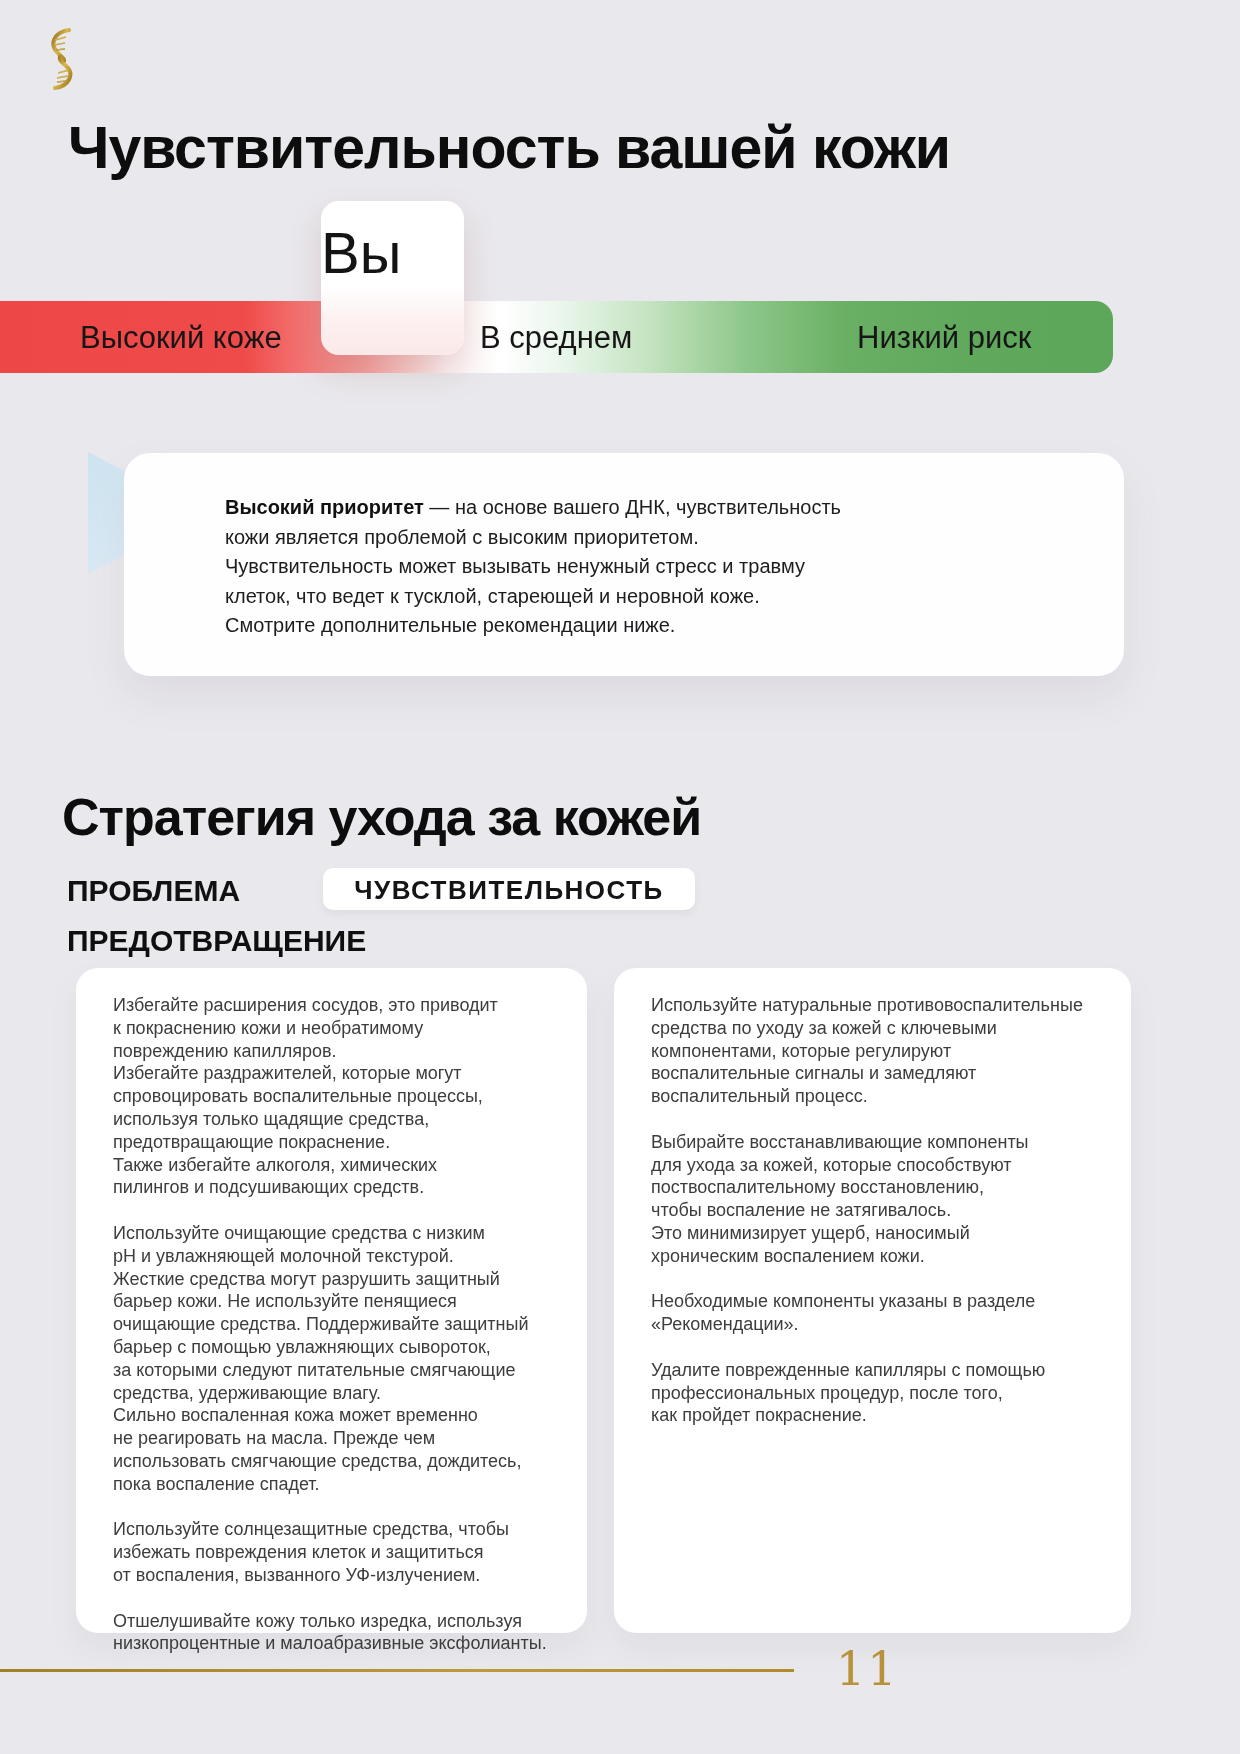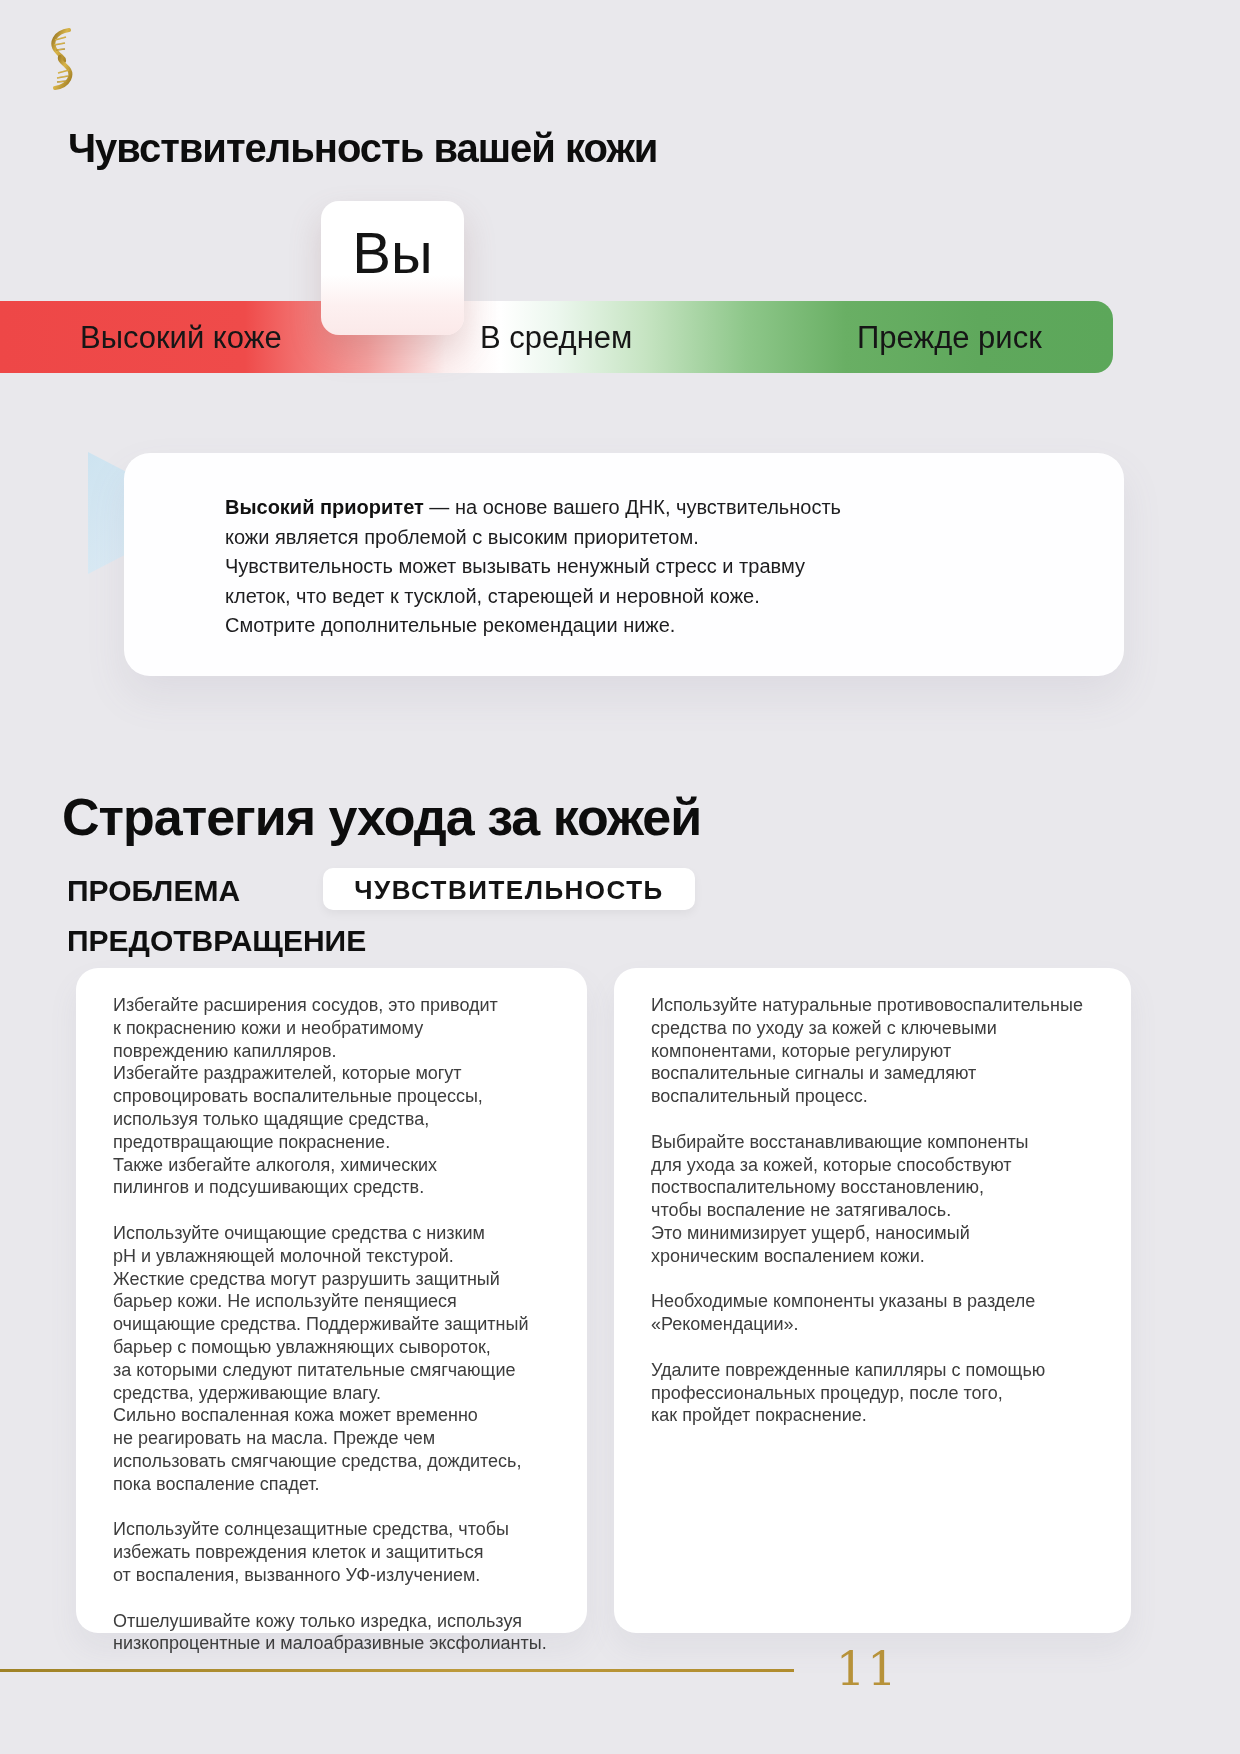--- a/index.html
+++ b/index.html
@@ -11,45 +11,45 @@
     position:relative;
     width:1240px;height:1754px;
     margin:0 auto;
     background:#e9e8ec;
     overflow:hidden;
   }
   
   .logo{position:absolute;left:45px;top:28px;width:34px;height:62px;}
   .page-title{
     position:absolute;left:68px;top:116px;
-    font-size:40px;line-height:64px;font-weight:800;
+    font-size:59px;line-height:64px;font-weight:800;
     letter-spacing:-1px;color:#0d0d0d;white-space:pre;
   }
   
   .risk-bar{
     position:absolute;left:0;top:301px;width:1113px;height:72px;
     border-radius:0 18px 18px 0;
     background:linear-gradient(90deg,
       #ee4747 0%, #ef4b4a 22%, #f6a09e 33%, #fdf0f0 40%,
       #ffffff 45%, #ecf7ee 50%, #c6e4c2 58%, #8ec78a 67%,
       #69af64 76%, #5fa85c 88%, #5ca75a 100%);
   }
   .risk-label{
     position:absolute;top:0;height:72px;line-height:74px;
     font-size:31px;color:#161616;white-space:pre;
   }
   .risk-label.high{left:80px;}
   .risk-label.avg{left:480px;}
   .risk-label.low{left:857px;}
   .you-marker{
-    position:absolute;left:321px;top:201px;width:143px;height:134px;
+    position:absolute;left:321px;top:201px;width:143px;height:154px;
     border-radius:18px;
     background:linear-gradient(180deg,#ffffff 0%,#ffffff 55%,#fdf0f0 78%,#fbe9e9 100%);
     box-shadow:0 16px 32px rgba(150,100,100,0.22);
-    text-align:center;
+    text-align:left;
   }
   .you-marker span{
     display:inline-block;margin-top:18px;
     font-size:58px;font-weight:400;color:#141414;
   }
   
   .callout-arrow{position:absolute;left:88px;top:452px;width:118px;height:122px;}
   .callout-box{
     position:absolute;left:124px;top:453px;width:1000px;height:223px;
     background:#fefeff;border-radius:26px;
@@ -131,21 +131,21 @@
       <line x1="12" y1="50" x2="23" y2="48"></line>
       <line x1="12" y1="54" x2="22" y2="53"></line>
     </g>
   </svg>
 
   <div class="page-title">Чувствительность вашей кожи</div>
 
   <div class="risk-bar">
     <span class="risk-label high">Высокий коже</span>
     <span class="risk-label avg">В среднем</span>
-    <span class="risk-label low">Прежде риск</span>
+    <span class="risk-label low">Низкий риск</span>
   </div>
   <div class="you-marker">
     <span>Вы</span>
   </div>
 
   <svg class="callout-arrow" viewBox="0 0 118 122">
     <defs>
       <linearGradient id="blue" x1="0" y1="0" x2="1" y2="1">
         <stop offset="0" stop-color="#cde3f0"></stop>
         <stop offset="1" stop-color="#e3eff7"></stop>

